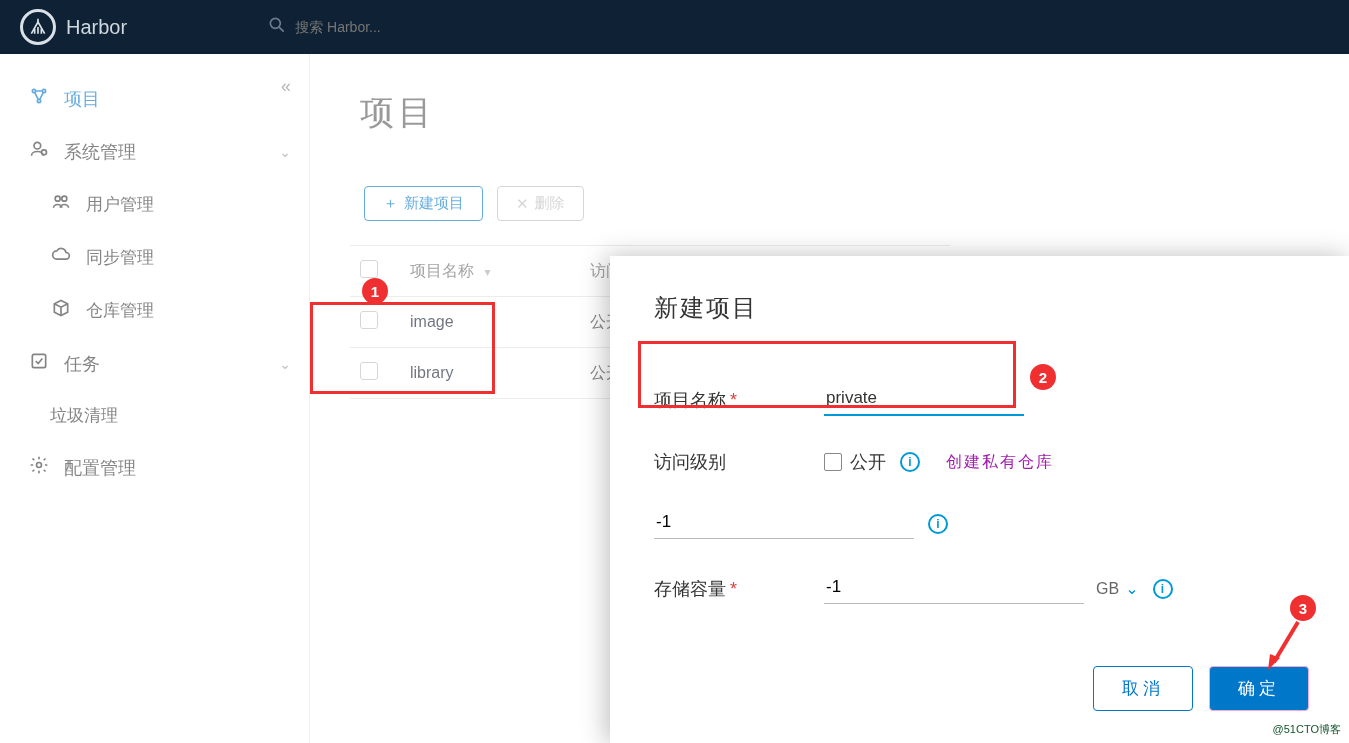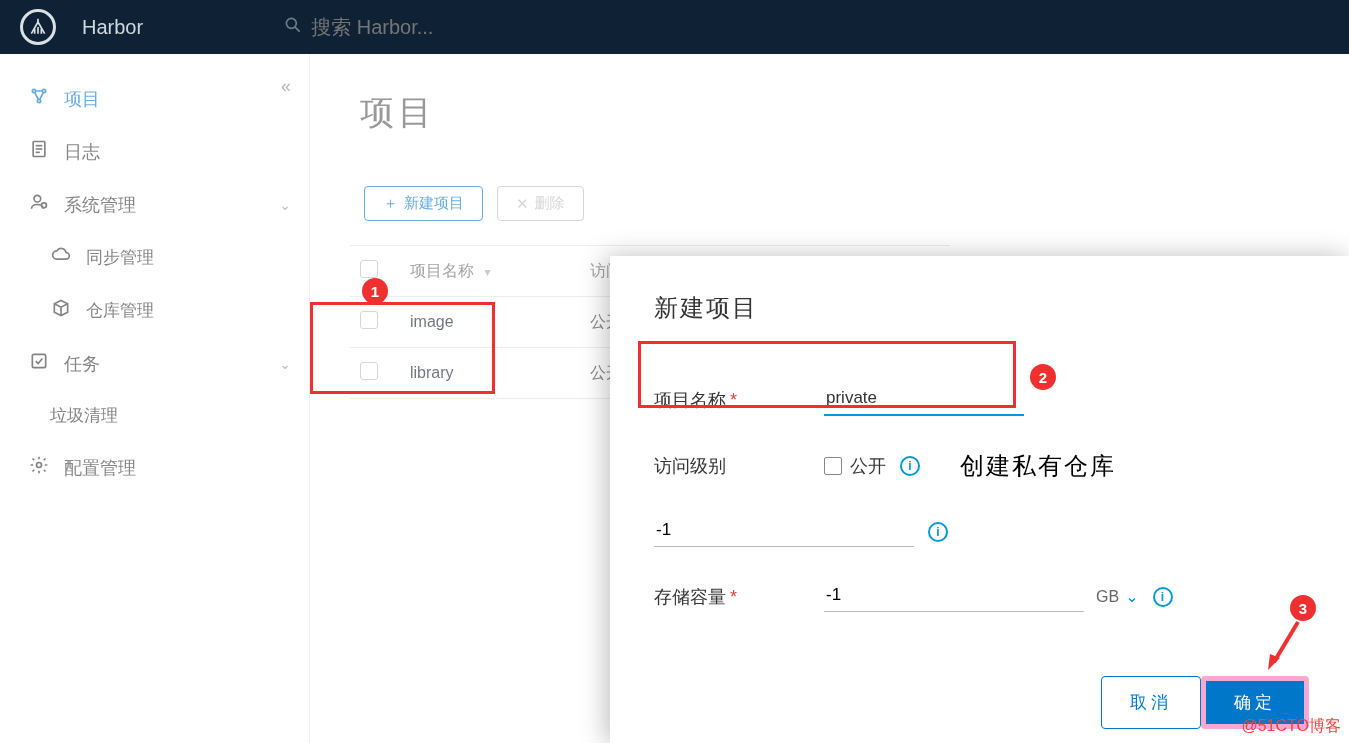--- a/index.html
+++ b/index.html
@@ -16,21 +16,21 @@
 
 
 .topbar {
   height: 54px;
   background: #0f2235;
   display: flex;
   align-items: center;
   padding: 0 20px;
   gap: 20px;
 }
-.logo-box { display:flex; align-items:center; gap:26px; }
+.logo-box { display:flex; align-items:center; gap:10px; }
 .logo-circle {
   width: 36px; height: 36px;
   border: 3px solid #d9e0e6;
   border-radius: 50%;
   display:flex; align-items:center; justify-content:center;
   color:#d9e0e6;
 }
 .brand { color:#cfd8df; font-size:20px; font-weight:400; }
 .search-area { display:flex; align-items:center; gap:8px; margin-left:120px; color:#6b7c8c; font-size:16px; }
 
@@ -94,39 +94,39 @@
 .text-input.focus { border-bottom:2px solid #0099d8; color:#333;}
 .unit-select {
   display:inline-flex; align-items:center; gap:6px; font-size:16px; color:#666; margin-left:12px;
 }
 .info-icon {
   width:20px; height:20px; border:2px solid #0099d8; color:#0099d8; border-radius:50%;
   display:inline-flex; align-items:center; justify-content:center; font-size:12px; font-weight:bold;
   margin-left:14px;
 }
 .checkbox-white { width:18px; height:18px; border:1px solid #888; border-radius:2px; display:inline-block; margin-right:8px; vertical-align:-2px;}
-.anno-red { color:#000000; font-size:24px; font-weight:500; margin-left:40px; letter-spacing:2px;}
+.anno-red { color:#a21caf; font-size:16px; font-weight:500; margin-left:26px; letter-spacing:2px;}
 .modal-actions {
-  position:absolute; right:40px; bottom:14px; display:flex; padding-left:20px;
+  position:absolute; right:40px; bottom:32px; display:flex; gap:16px;padding-left:20px;
 }
 .btn {
   padding: 10px 28px; font-size:17px; border-radius:4px; letter-spacing:4px;
 }
 .btn-secondary { border:1px solid #0077c8; color:#0077c8; background:#fff;}
-.btn-primary { border:5px solid #f9a8d4; color:#fff; background:#0077c8;}
+.btn-primary { border:1px solid #f9a8d4; color:#fff; background:#0077c8;}
 
 
 .callout-box { position:absolute; border:3px solid #f03030; pointer-events:none; }
 .callout-num {
   position:absolute; width:26px; height:26px; border-radius:50%;
   background:#f03030; color:#fff; font-size:15px; font-weight:bold;
   display:flex; align-items:center; justify-content:center;
 }
 
-.watermark { position:absolute; right:8px; bottom:6px; font-size:16px; color:#ef4444;}
+.watermark { position:absolute; right:8px; bottom:6px; font-size:11px; color:#14532d;}
 svg.icon { width:20px; height:20px; }
 </style>
 </head>
 <body>
 
 <div class="topbar">
   <div class="logo-box">
     <div class="logo-circle">
       <svg class="icon" viewBox="0 0 24 24" fill="none" stroke="currentColor" stroke-width="2">
           <path d="M4 20 L12 6 L20 20"></path>
@@ -136,65 +136,65 @@
     </div>
     <span class="brand">Harbor</span>
   </div>
   <div class="search-area">
     <span>
       <svg class="icon" viewBox="0 0 24 24" fill="none" stroke="currentColor" stroke-width="2">
           <circle cx="10" cy="10" r="6"></circle>
           <line x1="20" y1="20" x2="14.5" y2="14.5"></line>
         </svg>
     </span>
-    <input type="text" style="background: transparent; border: none; color: rgb(143, 160, 176); font-size: 20px; width: 240px; outline: none;" placeholder="搜索 Harbor...">
+    <input type="text" style="background: transparent; border: none; color: rgb(143, 160, 176); font-size: 14px; width: 240px; outline: none;" placeholder="搜索 Harbor...">
   </div>
 </div>
 
 <div class="app">
 
   <div class="sidebar">
     <span class="collapse-btn">«</span>
 
     <div class="nav-item active">
       <span class="nav-icon">
         <svg class="icon" viewBox="0 0 24 24" fill="none" stroke="currentColor" stroke-width="2">
             <circle cx="6" cy="6" r="2"></circle>
             <circle cx="18" cy="6" r="2"></circle>
             <circle cx="12" cy="18" r="2"></circle>
             <path d="M7 8 L11 16 M17 8 L13 16 M8 6 L16 6"></path>
           </svg>
       </span>
       <span>项目</span>
     </div>
 
-    <div class="nav-item">
-      <span class="nav-icon">
-        <svg class="icon" viewBox="0 0 24 24" fill="none" stroke="currentColor" stroke-width="2">
-            <rect x="5" y="3" width="14" height="18" rx="1"></rect>
-            <line x1="8" y1="8" x2="16" y2="8"></line>
-            <line x1="8" y1="12" x2="16" y2="12"></line>
-            <line x1="8" y1="16" x2="13" y2="16"></line>
-          </svg>
-      </span>
-      <span>日志</span>
-    </div>
 
     <div class="nav-item">
       <span class="nav-icon">
         <svg class="icon" viewBox="0 0 24 24" fill="none" stroke="currentColor" stroke-width="2">
             <circle cx="10" cy="8" r="4"></circle>
             <path d="M3 20c0-3 3-5 7-5s7 2 7 5"></path>
             <circle cx="18" cy="16" r="3"></circle>
           </svg>
       </span>
       <span>系统管理</span>
       <span class="nav-chevron">⌄</span>
     </div>
 
+    <div class="nav-item nav-sub">
+      <span class="nav-icon">
+        <svg class="icon" viewBox="0 0 24 24" fill="none" stroke="currentColor" stroke-width="2">
+            <circle cx="8" cy="8" r="3"></circle>
+            <circle cx="16" cy="8" r="3"></circle>
+            <path d="M3 19c0-2 2-4 5-4s5 2 5 4"></path>
+            <path d="M11 19c0-2 2-4 5-4s5 2 5 4"></path>
+          </svg>
+      </span>
+      <span>用户管理</span>
+    </div>
 
     <div class="nav-item nav-sub">
       <span class="nav-icon">
         <svg class="icon" viewBox="0 0 24 24" fill="none" stroke="currentColor" stroke-width="2">
             <path d="M7 17a5 5 0 0 1 0-10 6 6 0 0 1 11 2 4 4 0 0 1 0 8H7z"></path>
           </svg>
       </span>
       <span>同步管理</span>
     </div>
 

